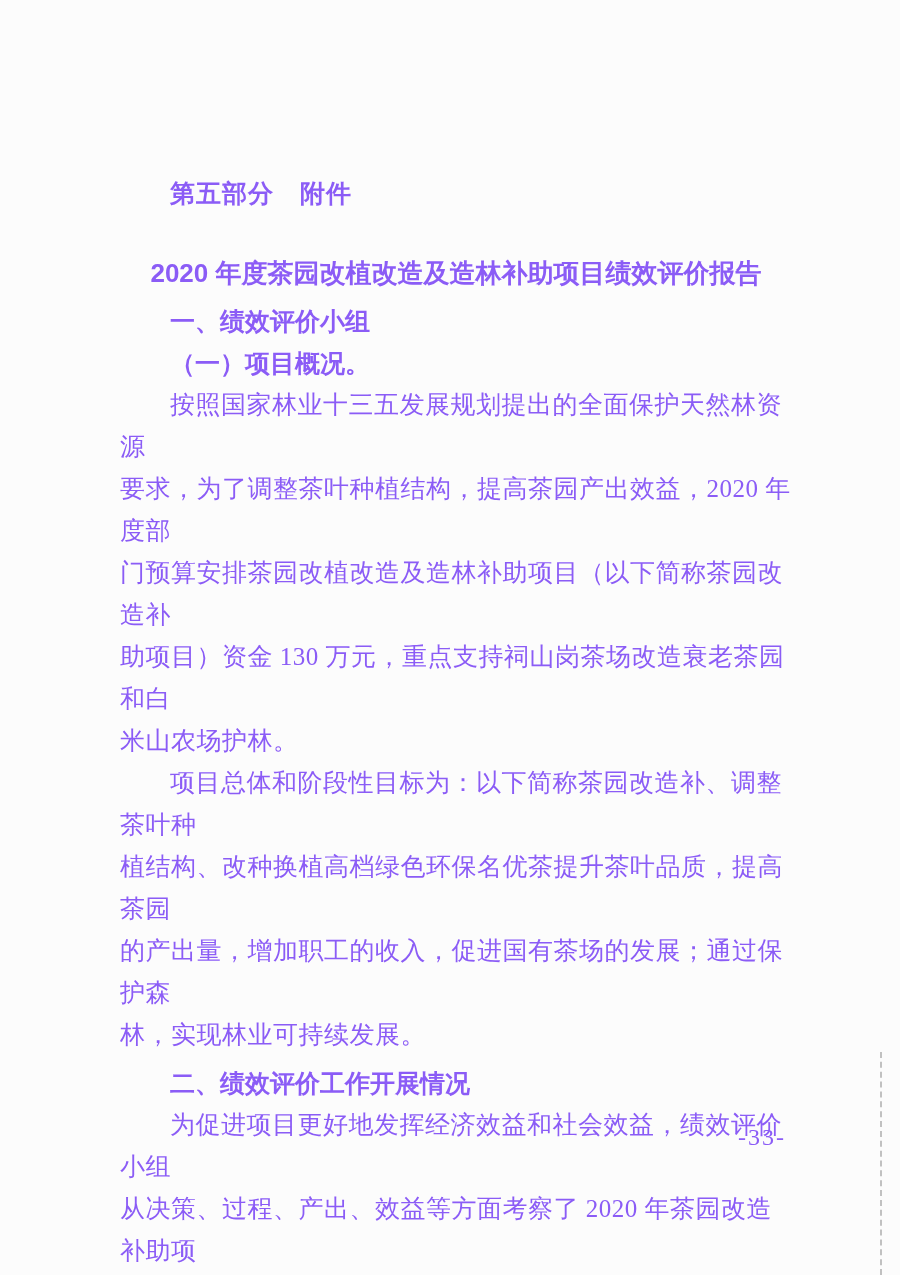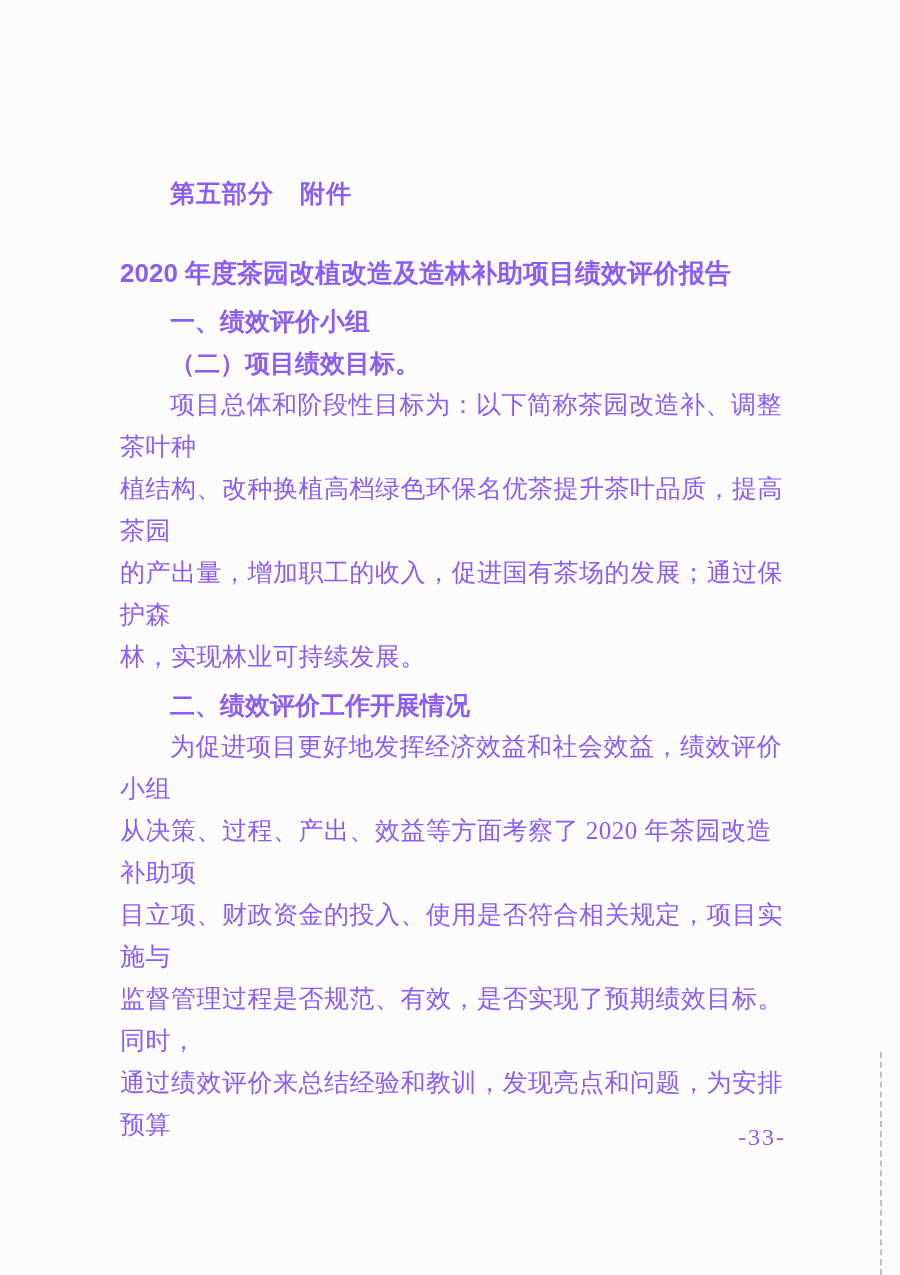--- a/index.html
+++ b/index.html
@@ -33,20 +33,21 @@
     top: 252px;
     left: 120px;
     width: 672px;
     font-size: 25px;
     line-height: 42px;
   }
   .doc-title {
     font-family: "Liberation Sans", "DejaVu Sans", sans-serif;
     font-weight: 700;
     font-size: 26px;
+    text-align: center;
     line-height: 42px;
     white-space: nowrap;
   }
   .h1 {
     font-family: "Liberation Sans", "DejaVu Sans", sans-serif;
     font-weight: 700;
     text-indent: 2em;
     line-height: 42px;
     margin-top: 6px;
   }
@@ -86,23 +87,28 @@
 <div class="page">
 
   <div class="section-label">第五部分　附件</div>
 
   <div class="doc-body">
 
     <div class="doc-title">2020 年度茶园改植改造及造林补助项目绩效评价报告</div>
 
     <div class="h1">一、绩效评价小组</div>
 
+    <div class="h2">（一）项目概况。</div>
 
+    <div class="para">按照国家林业十三五发展规划提出的全面保护天然林资源
+要求，为了调整茶叶种植结构，提高茶园产出效益，2020 年度部
+门预算安排茶园改植改造及造林补助项目（以下简称茶园改造补
+助项目）资金 130 万元，重点支持祠山岗茶场改造衰老茶园和白
+米山农场护林。</div>
 
-    <div class="h2">（二）项目绩效目标。</div>
 
     <div class="para">项目总体和阶段性目标为：以下简称茶园改造补、调整茶叶种
 植结构、改种换植高档绿色环保名优茶提升茶叶品质，提高茶园
 的产出量，增加职工的收入，促进国有茶场的发展；通过保护森
 林，实现林业可持续发展。</div>
 
     <div class="h1">二、绩效评价工作开展情况</div>
 
 
     <div class="para">为促进项目更好地发挥经济效益和社会效益，绩效评价小组

